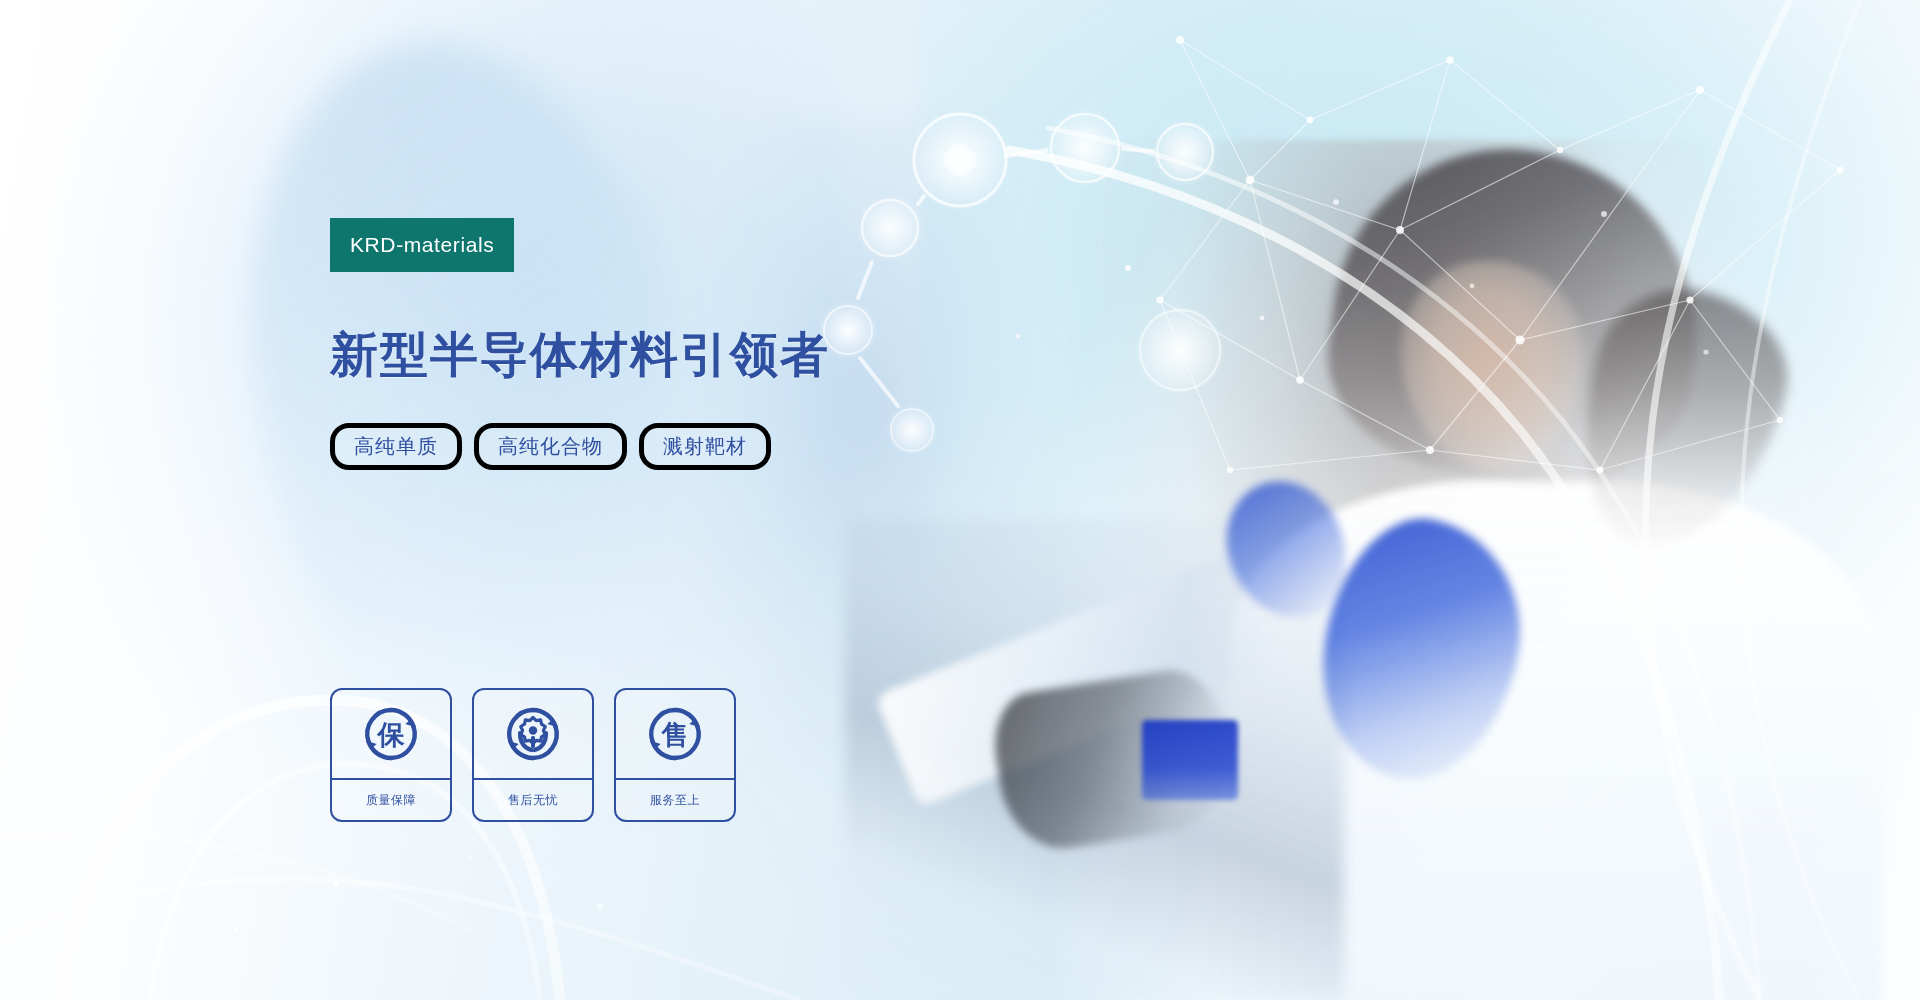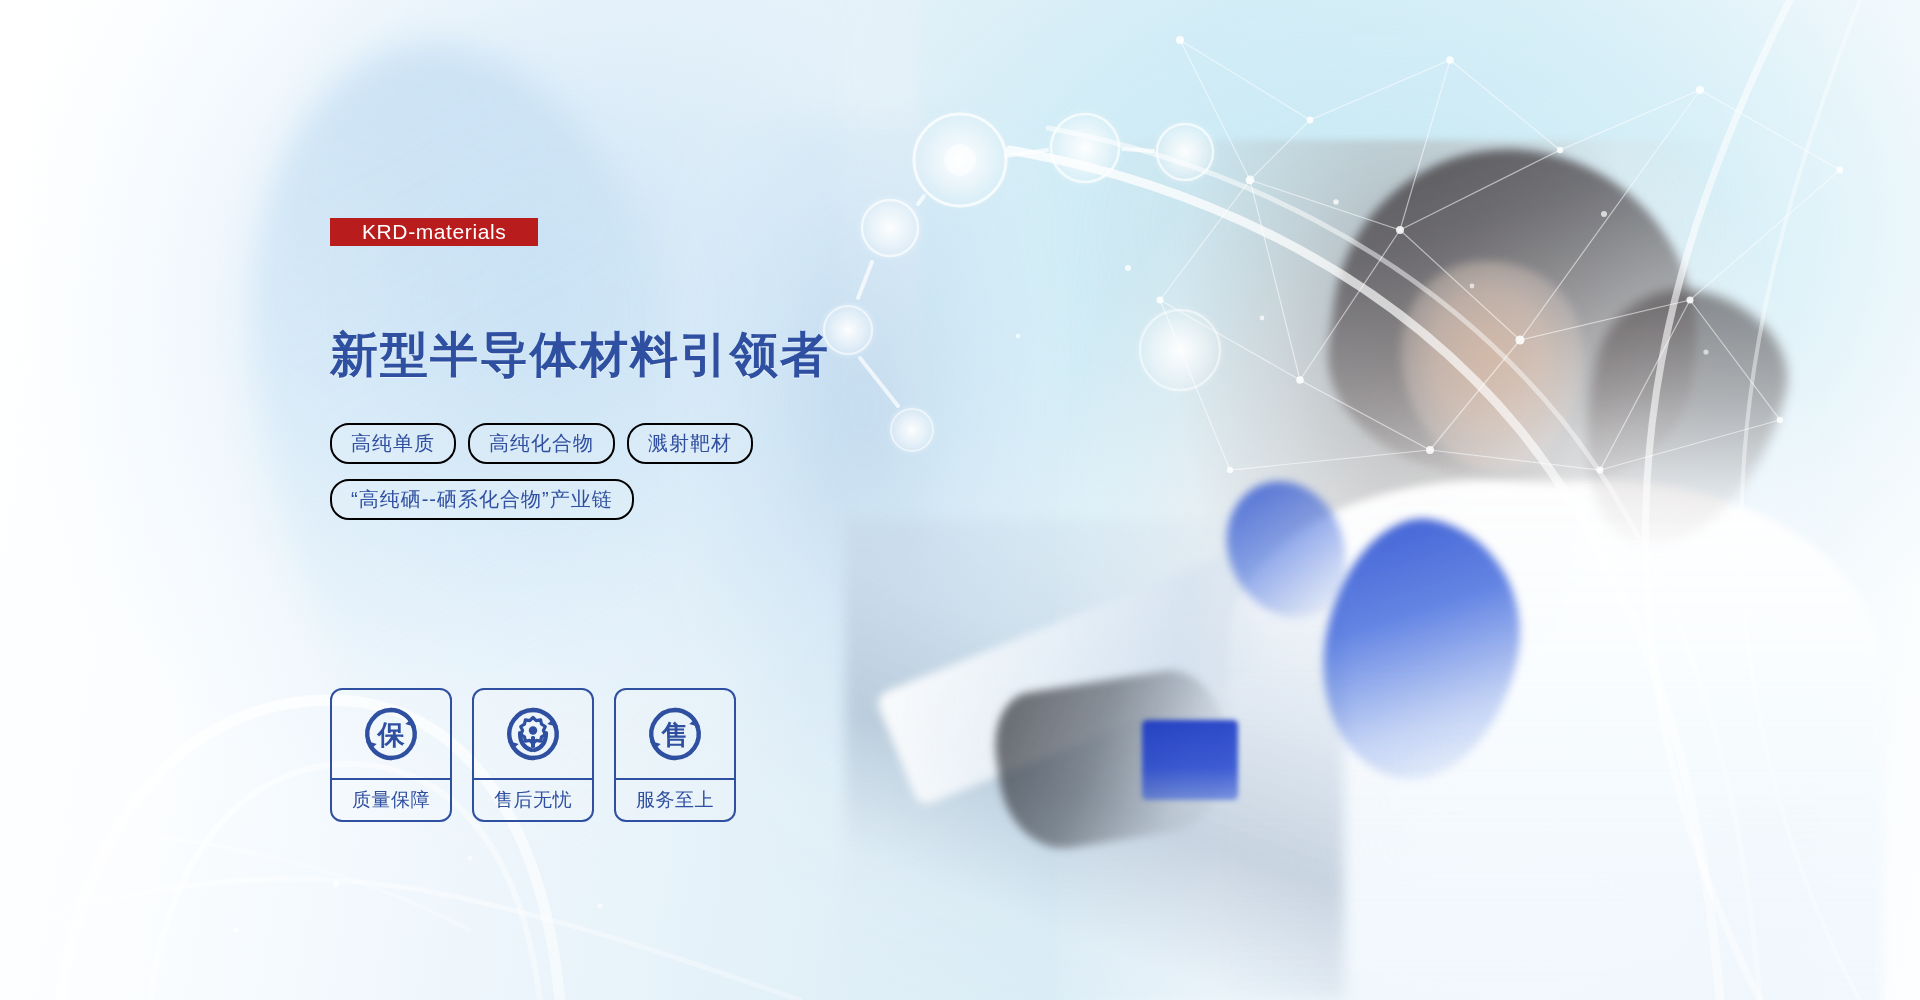--- a/index.html
+++ b/index.html
@@ -288,25 +288,25 @@
     left: 330px;
     top: 0;
     width: 700px;
     height: 1000px;
   }
 
   .brand-badge {
     position: absolute;
     left: 0;
     top: 218px;
-    height: 28px;
-    padding: 0 32px;
+    height: 54px;
+    padding: 0 20px;
     display: flex;
     align-items: center;
-    background: #b91c1c;
+    background: #0f766e;
     color: #ffffff;
     font-size: 21px;
     letter-spacing: 0.6px;
     white-space: nowrap;
   }
 
   .headline {
     position: absolute;
     left: 0;
     top: 330px;
@@ -328,21 +328,21 @@
   }
   .tag-row.row-1 { top: 423px; }
   .tag-row.row-2 { top: 479px; }
 
   .tag {
     display: inline-flex;
     align-items: center;
     justify-content: center;
     height: 37px;
     padding: 0 19px;
-    border: 2px solid #000000;
+    border: 5px solid #000000;
     border-radius: 19px;
     color: #2F4FA0;
     font-size: 20px;
     letter-spacing: 1px;
     white-space: nowrap;
     background: rgba(255,255,255,0.10);
   }
 
   
   .features {
@@ -369,21 +369,21 @@
     justify-content: center;
   }
   .feature-label {
     height: 40px;
     flex: 0 0 40px;
     border-top: 2px solid #2F4FA0;
     display: flex;
     align-items: center;
     justify-content: center;
     color: #2F4FA0;
-    font-size: 19px;
+    font-size: 12px;
     letter-spacing: 0.5px;
     white-space: nowrap;
   }
   .feature-icon-box svg { display: block; }
   .glyph {
     font-size: 27px;
     font-weight: 700;
     fill: #2F4FA0;
     font-family: "Liberation Sans", "DejaVu Sans", sans-serif;
   }
@@ -524,23 +524,20 @@
     <div class="brand-badge">KRD-materials</div>
 
     <h1 class="headline">新型半导体材料引领者</h1>
 
     <div class="tag-row row-1">
       <span class="tag">高纯单质</span>
       <span class="tag">高纯化合物</span>
       <span class="tag">溅射靶材</span>
     </div>
 
-    <div class="tag-row row-2">
-      <span class="tag">“高纯硒--硒系化合物”产业链</span>
-    </div>
 
     <div class="features">
 
       <div class="feature-card">
         <div class="feature-icon-box">
           <svg width="62" height="62" viewBox="0 0 62 62">
             <path d="M31 7 A24 24 0 0 1 53.5 23.5" fill="none" stroke="#2F4FA0" stroke-width="4.4" stroke-linecap="round"></path>
             <path d="M53.5 23.5 l-8.2 -2.4 l6.6 -5.6 z" fill="#2F4FA0"></path>
             <path d="M31 55 A24 24 0 0 1 8.5 38.5" fill="none" stroke="#2F4FA0" stroke-width="4.4" stroke-linecap="round"></path>
             <path d="M8.5 38.5 l8.2 2.4 l-6.6 5.6 z" fill="#2F4FA0"></path>

